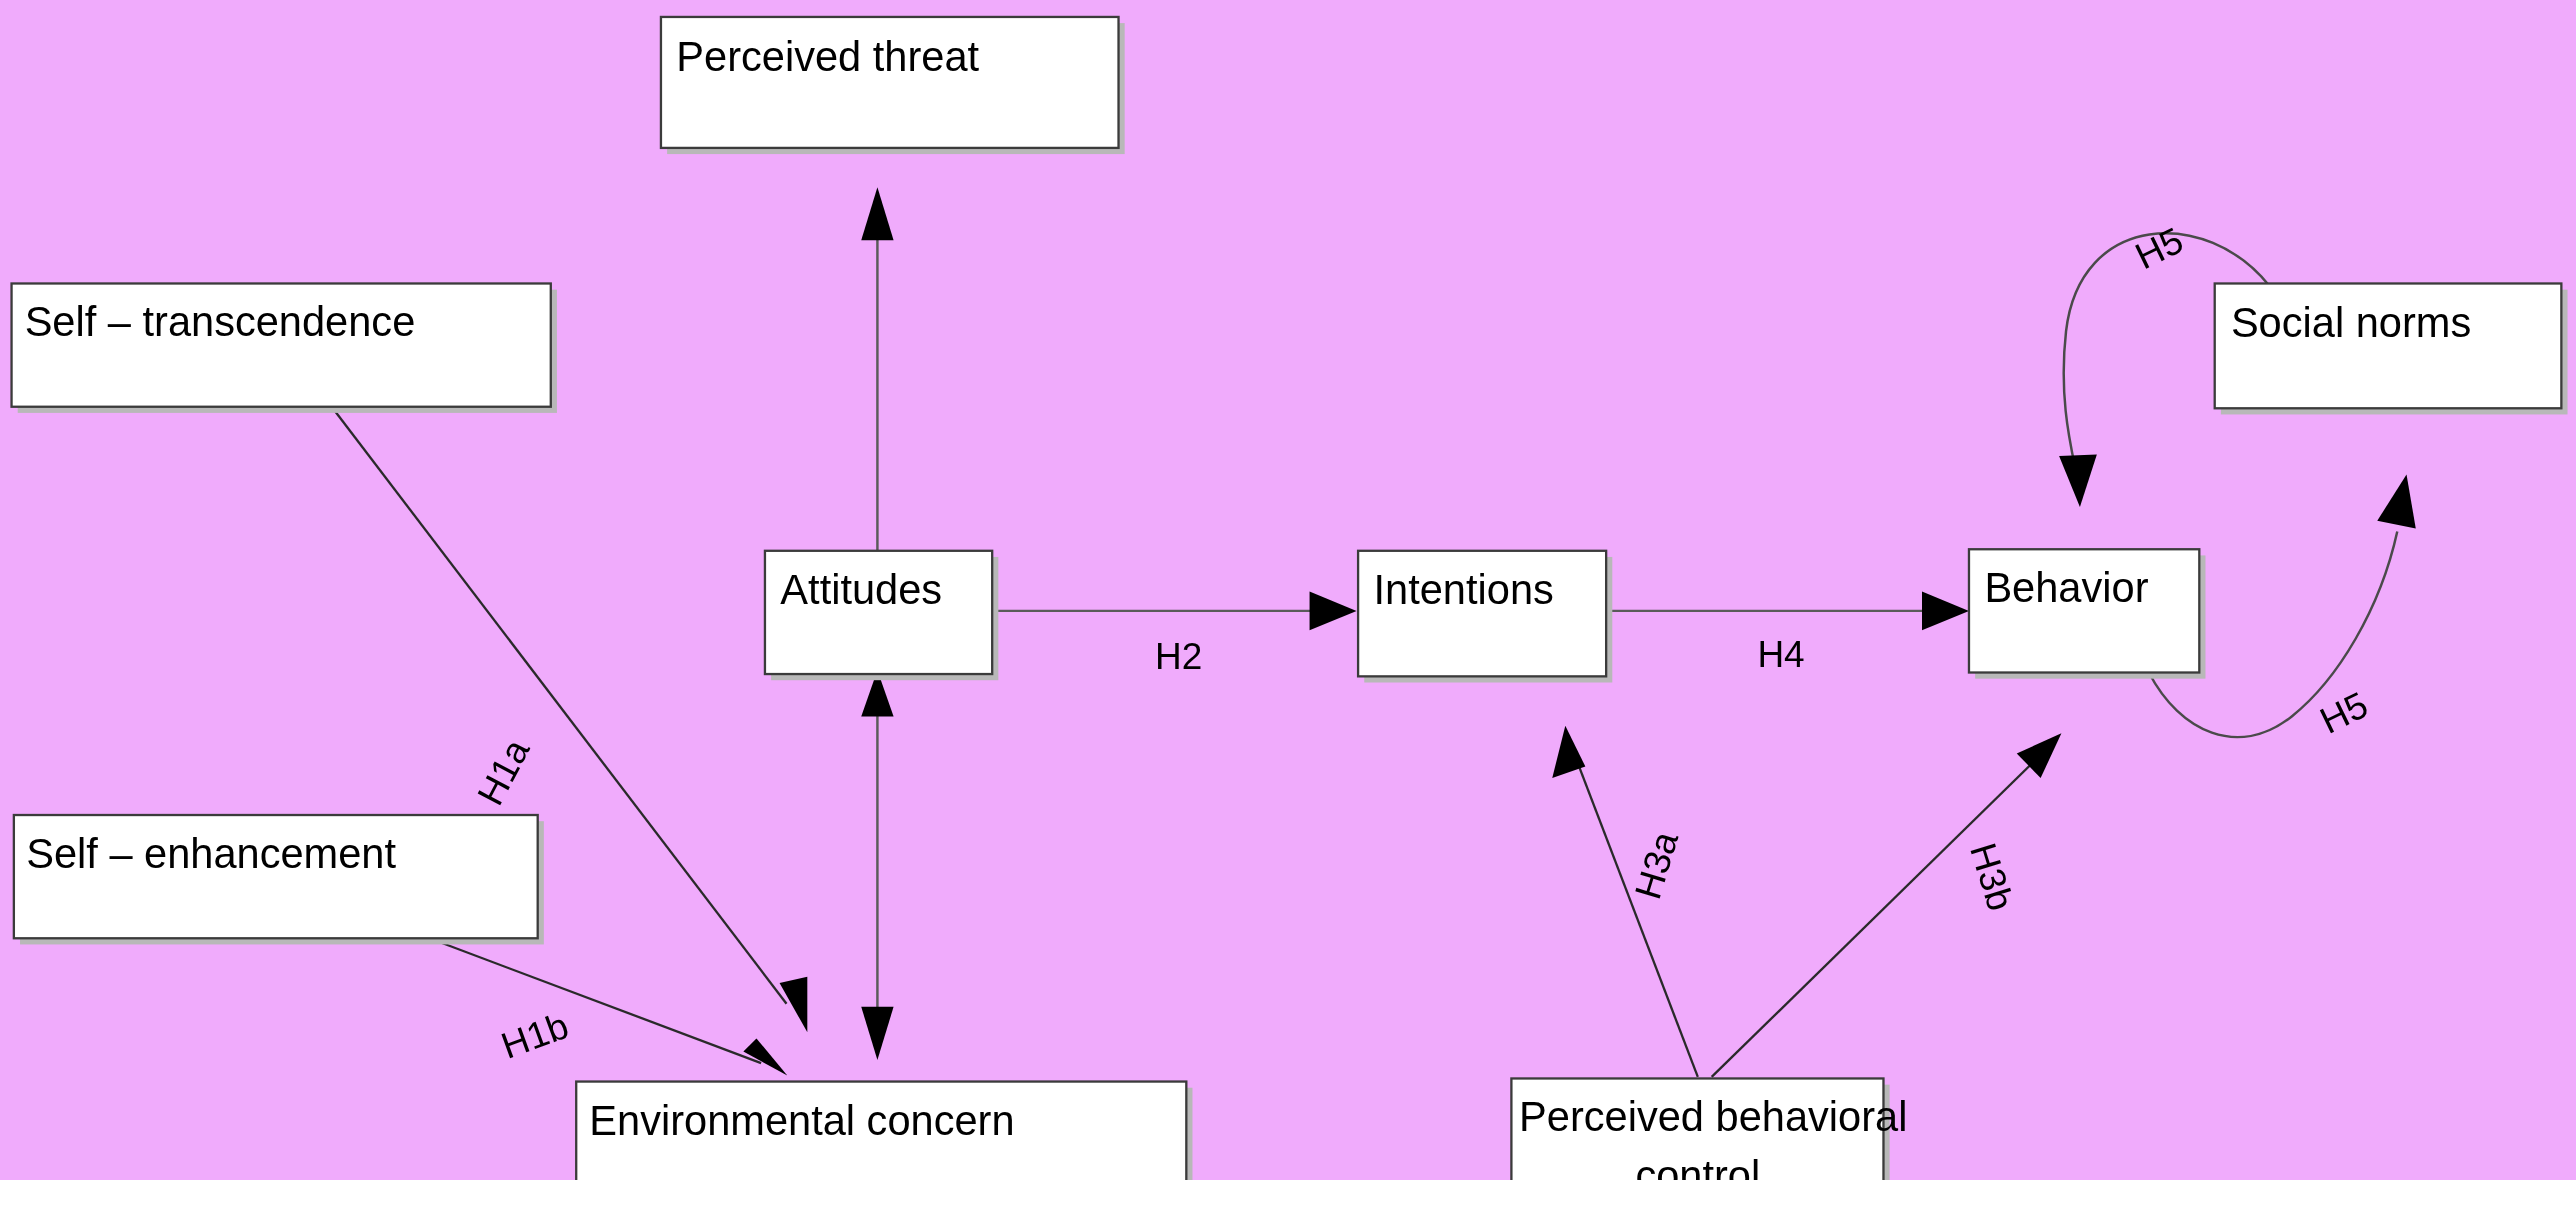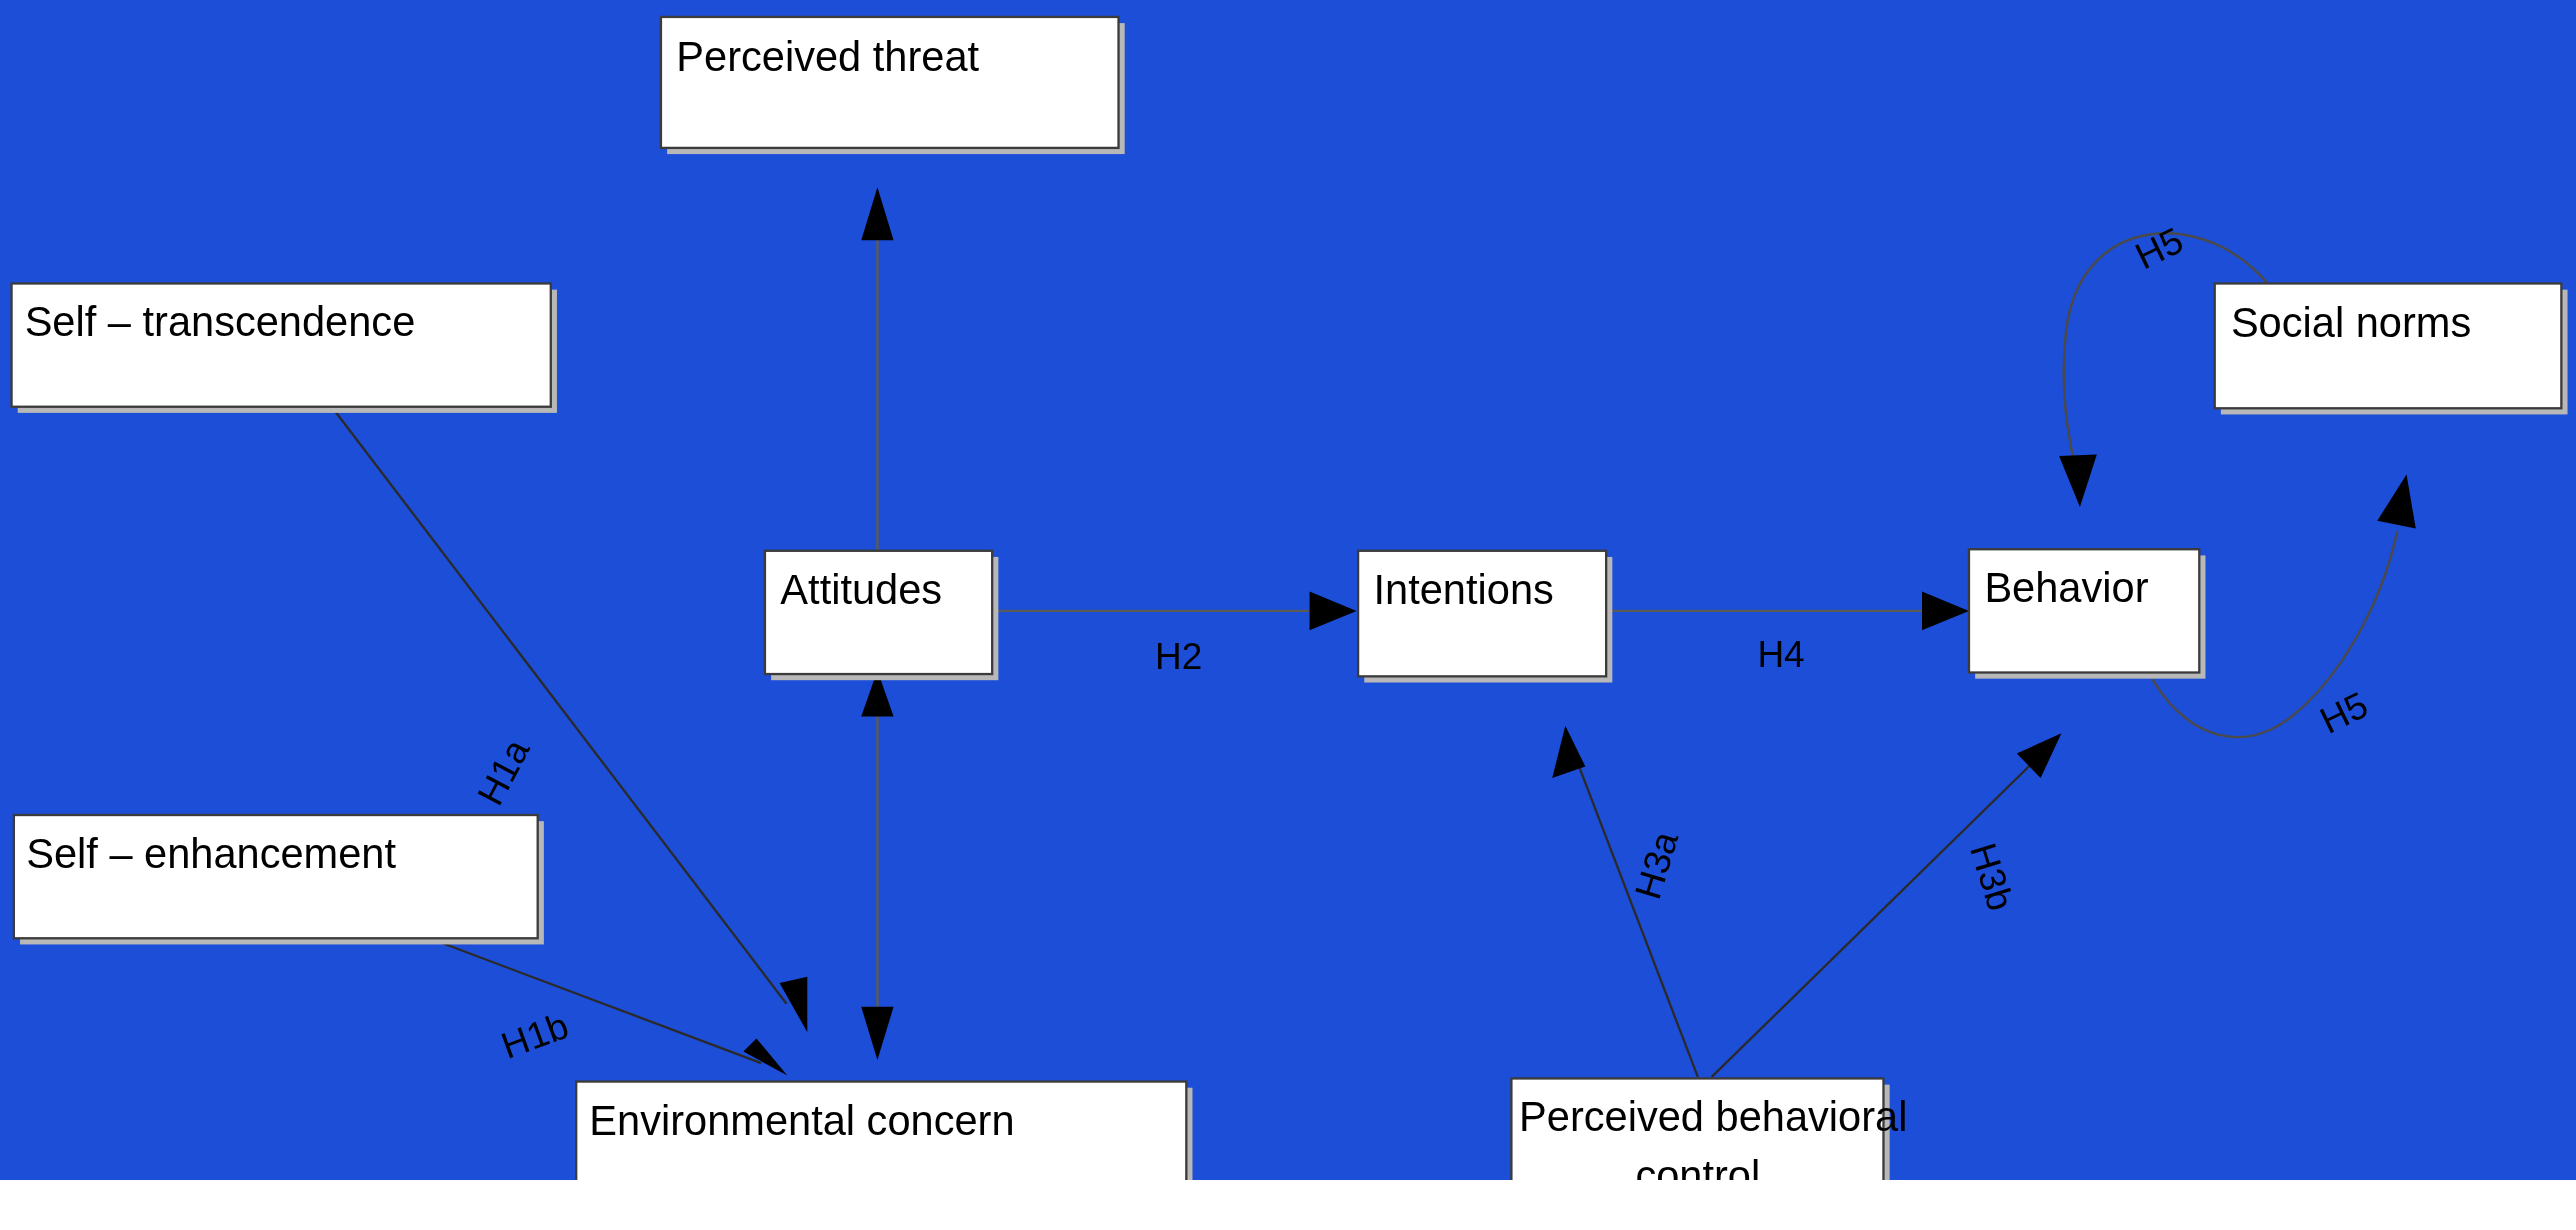--- a/index.html
+++ b/index.html
@@ -7,21 +7,21 @@
     padding: 0;
     background: #ffffff;
   }
   body {
     font-family: "Liberation Sans", sans-serif;
   }
   #diagram-root {
     position: relative;
     width: 2576px;
     height: 1180px;
-    background: #1d4ed8;
+    background: #f0abfc;
     overflow: hidden;
   }
   svg#model-svg {
     position: absolute;
     top: 0;
     left: 0;
     width: 2576px;
     height: 1231px;
     display: block;
   }

